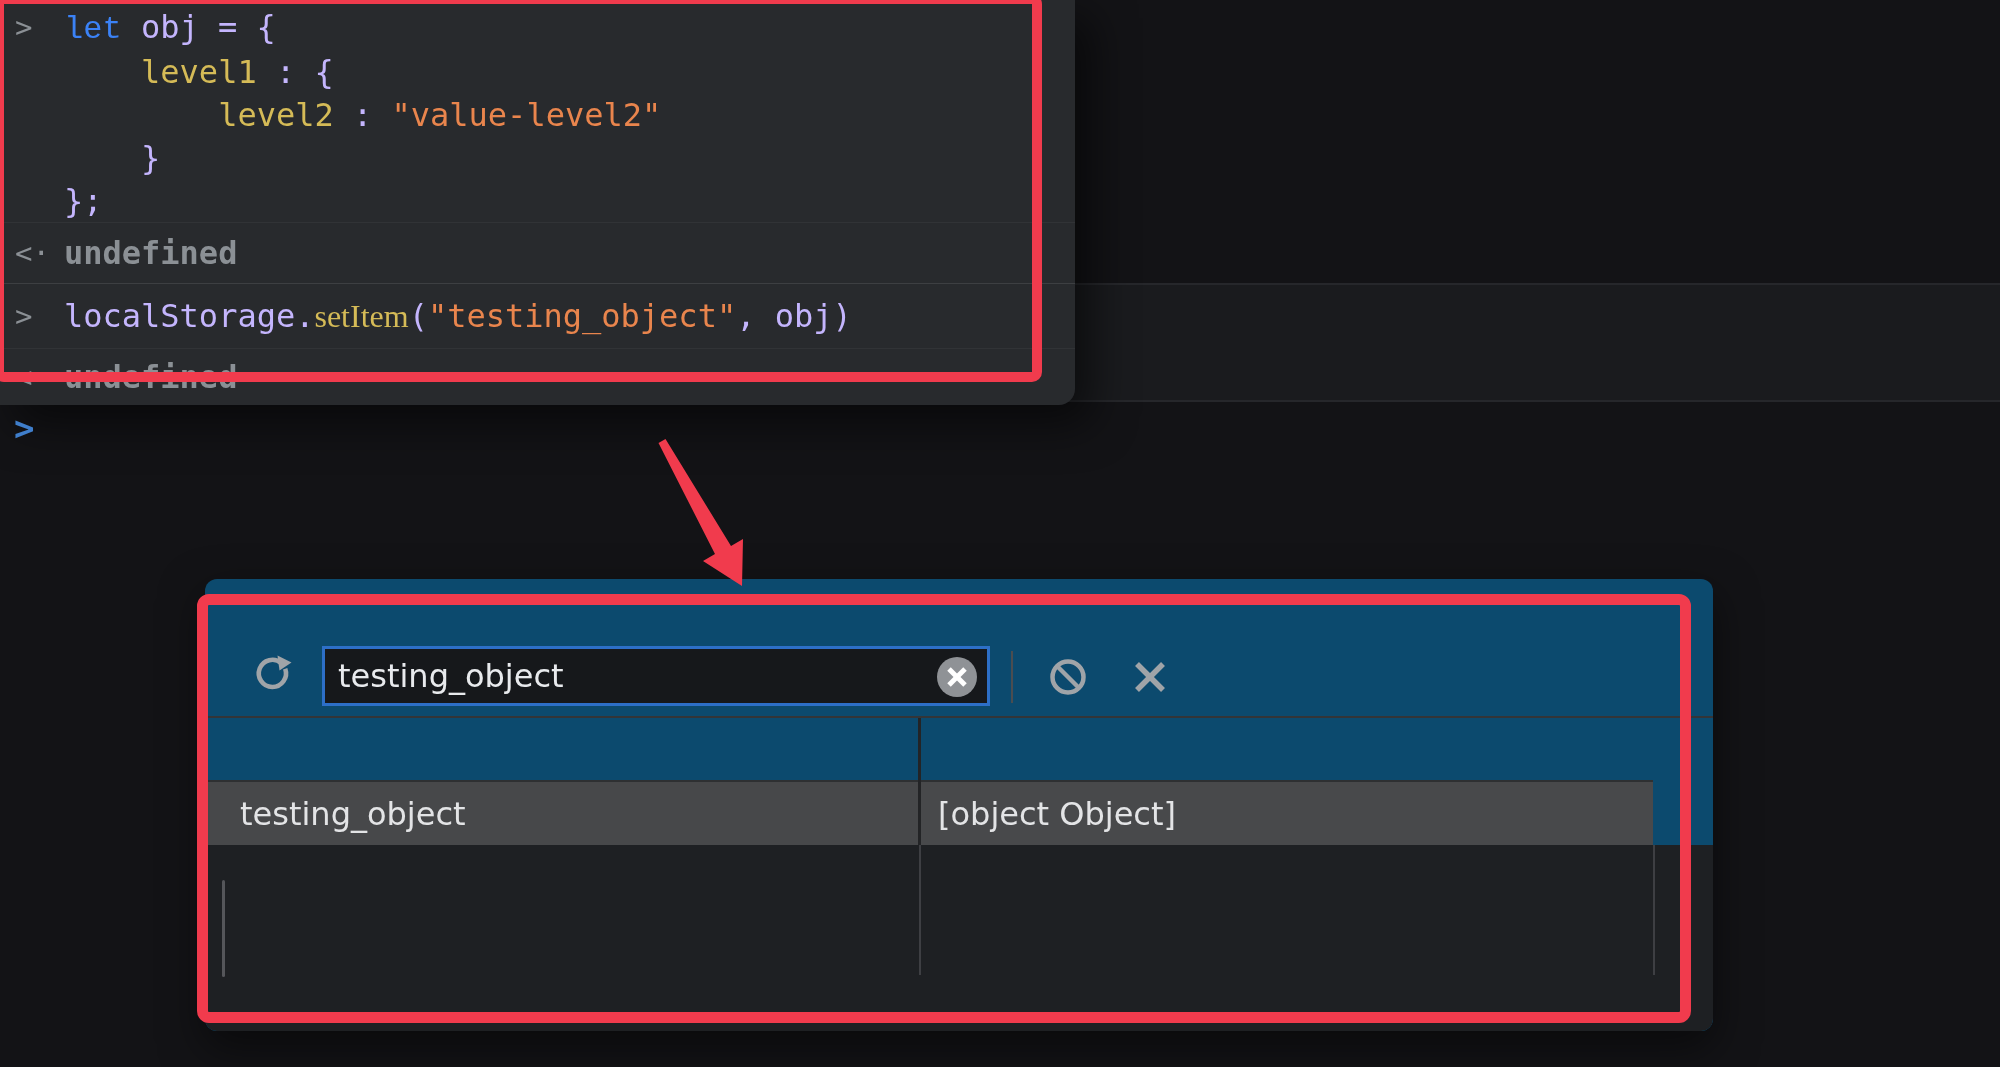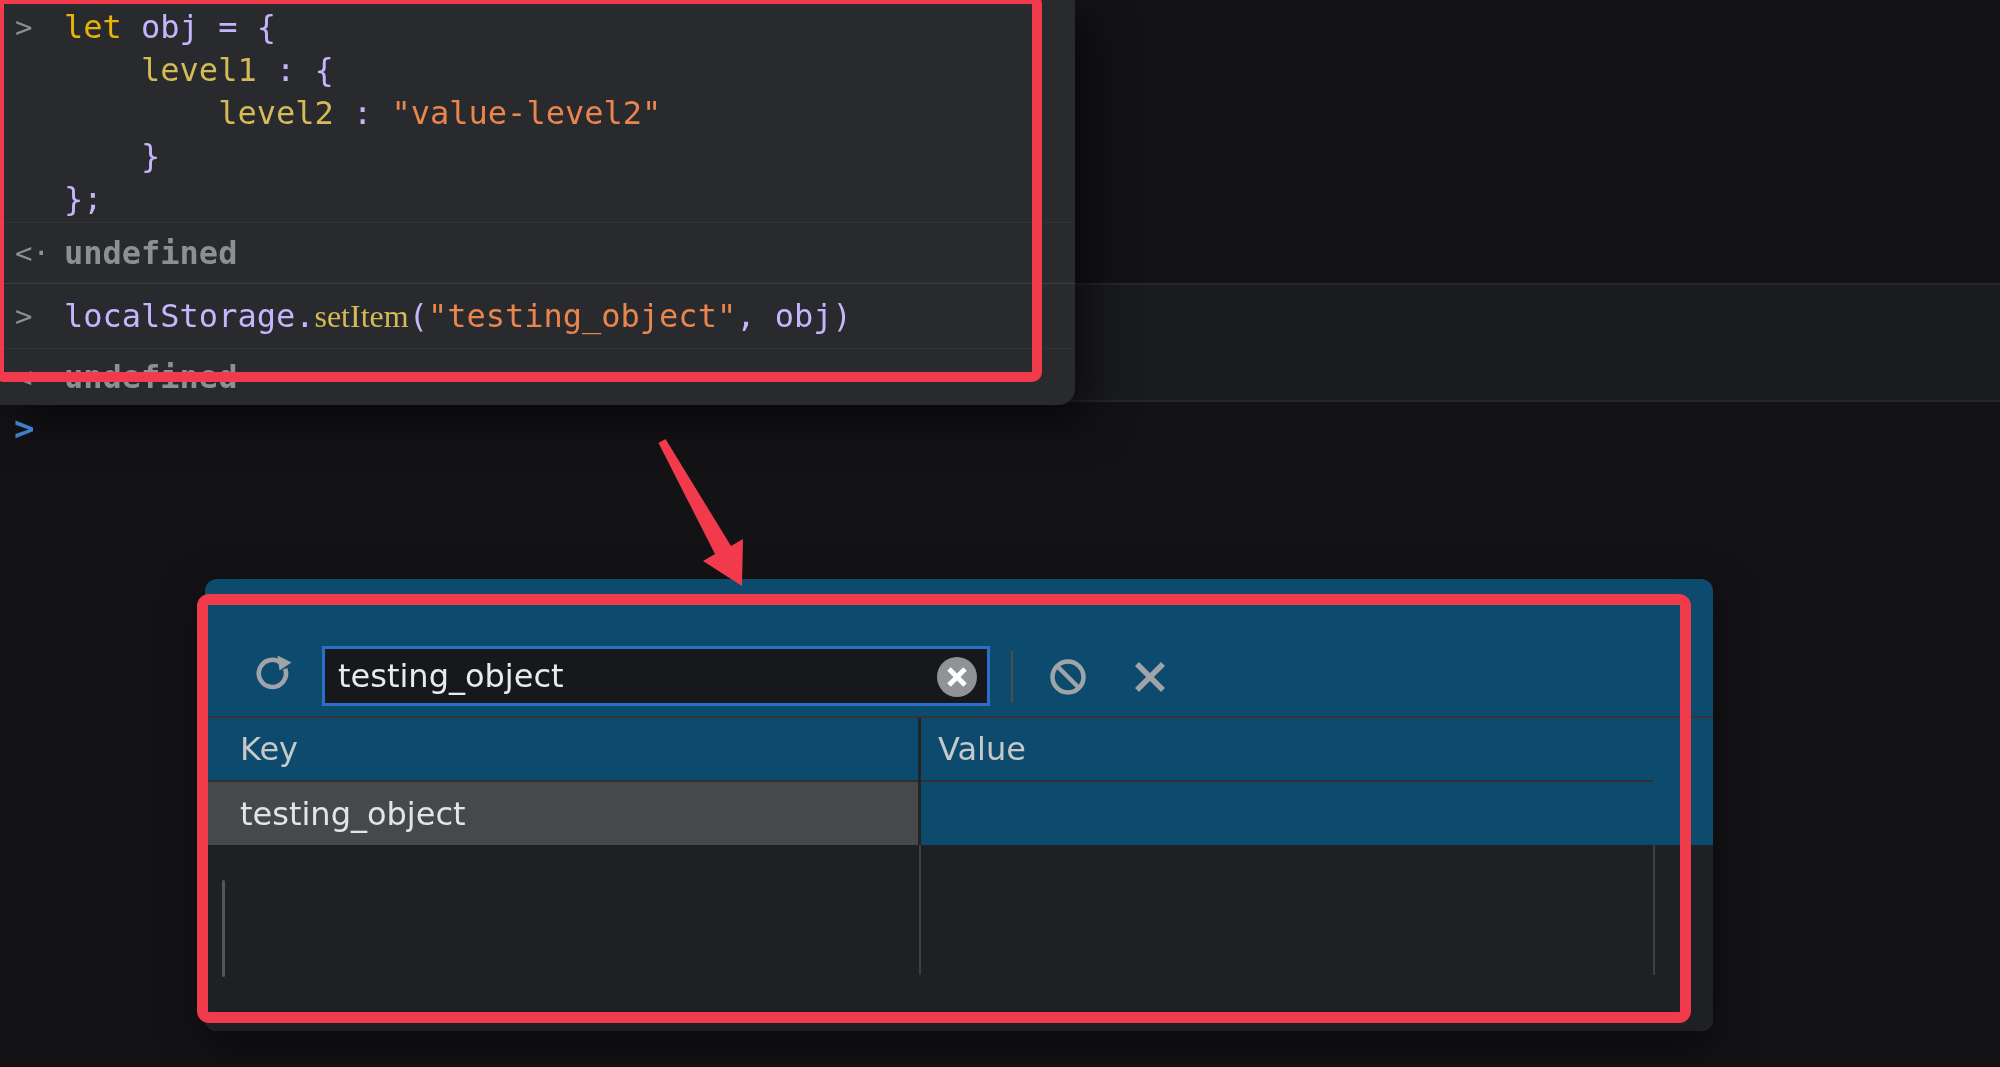--- a/index.html
+++ b/index.html
@@ -17,21 +17,21 @@
   .c-entry{position:relative;padding-left:64px;box-sizing:border-box;font-size:32px;line-height:43px;
            color:#dfe1e3;white-space:pre;}
   .c-entry .marker{position:absolute;left:15px;top:0;color:#8b9095;font-size:29px;}
   .c-entry.e1{padding-top:6px;height:222px;}
   .c-entry.e1 .marker{top:6px;}
   .c-entry.res1{height:61px;border-top:1px solid rgba(255,255,255,.045);display:flex;align-items:center;}
   .c-entry.in2{height:65px;border-top:1px solid rgba(255,255,255,.10);display:flex;align-items:center;}
   .c-entry.res2{height:57px;border-top:1px solid rgba(255,255,255,.045);display:flex;align-items:center;}
   .c-entry.res1 .marker,.c-entry.in2 .marker,.c-entry.res2 .marker{top:50%;transform:translateY(-50%);}
   .code-line{white-space:pre;}
-  .tok-keyword{color:#eab308;}
+  .tok-keyword{color:#3b82f6;font-family:Liberation Mono, monospace;}
   .tok-property{color:#d5bb57;}
   .tok-function{color:#d5bb57;font-family:Liberation Serif, serif;}
   .tok-string{color:#e9854d;}
   .tok-plain{color:#c4b5fd;}
   .result-text{color:#8b9095;font-weight:bold;}
   .next-prompt{position:absolute;left:14px;top:408px;color:#3f7ecb;font-size:34px;font-weight:bold;}
 
   
   .redbox{position:absolute;border:10px solid #f13b4d;box-sizing:border-box;border-radius:10px;
           pointer-events:none;z-index:30;}
@@ -119,30 +119,27 @@
       <line x1="-10.5" y1="-10.5" x2="10.5" y2="10.5" stroke="#a0a4a8" stroke-width="4.5"></line>
     </svg>
 
     <svg class="sp-abs close-btn" viewBox="-20 -20 40 40">
       <line x1="-13" y1="-13" x2="13" y2="13" stroke="#a0a4a8" stroke-width="5.5"></line>
       <line x1="-13" y1="13" x2="13" y2="-13" stroke="#a0a4a8" stroke-width="5.5"></line>
     </svg>
 
     <div class="sp-abs toolbar-sep"></div>
 
-    <div class="sp-abs hdr-row">
-      <div class="hdr-cell hdr-key">Key</div>
-      <div class="hdr-cell hdr-value">Value</div>
-    </div>
     <div class="sp-abs hdr-sep"></div>
     <div class="sp-abs col-divider-strong"></div>
 
     <div class="sp-abs rows-container" id="storage-rows">
         <div class="t-row">
           <div class="cell cell-key">testing_object</div>
+          <div class="cell cell-value">[object Object]</div>
         </div>
       </div>
 
     <div class="sp-abs empty-area"></div>
     <div class="sp-abs col-divider-faint"></div>
     <div class="sp-abs col-right-faint"></div>
     <div class="sp-abs mini-scrollbar"></div>
   </div>
 
 </div>

